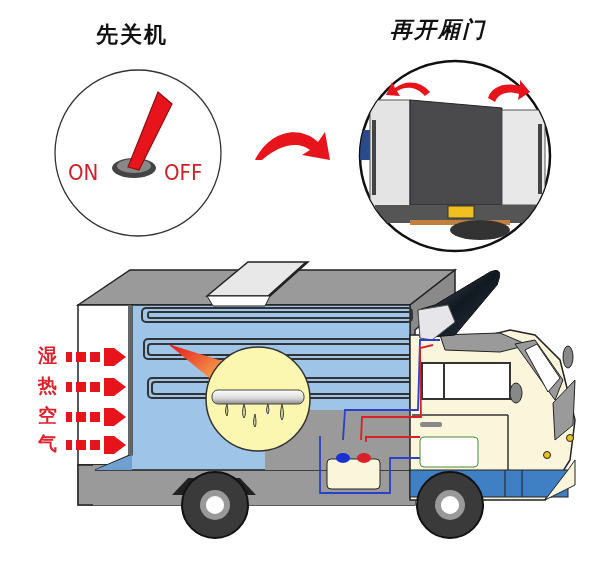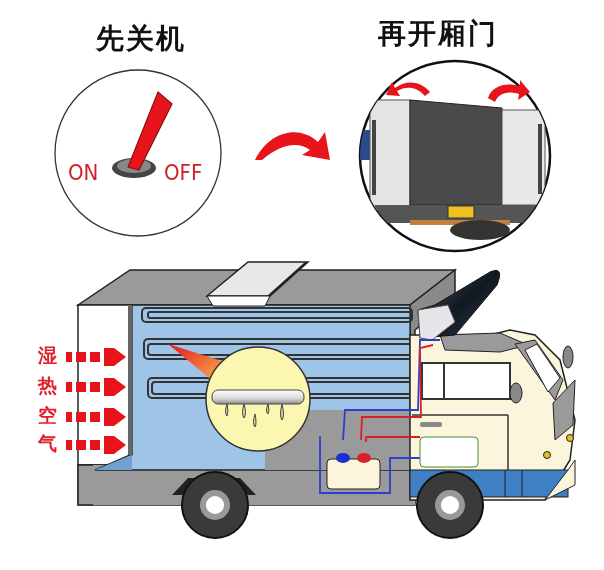--- a/index.html
+++ b/index.html
@@ -1,19 +1,19 @@
 <!DOCTYPE html>
 <html><head>
 <meta charset="utf-8">
 <style>
   html,body{margin:0;padding:0;background:#ffffff;}
   body{width:604px;height:570px;position:relative;overflow:hidden;font-family:"DejaVu Serif",serif;}
-  .title{position:absolute;font-family:"DejaVu Serif",serif;font-weight:bold;font-size:28px;color:#111;letter-spacing:2px;}
+  .title{position:absolute;font-family:"DejaVu Serif",serif;font-weight:bold;font-size:22px;color:#111;letter-spacing:2px;}
   #t1{left:96px;top:20px;}
-  #t2{left:378px;top:15px;}
+  #t2{left:390px;top:15px;font-style:italic;}
   .vlabel{position:absolute;left:38px;font-family:"DejaVu Sans",sans-serif;font-size:19px;color:#e0202a;font-weight:bold;}
   svg{position:absolute;left:0;top:0;}
   .onoff{font-family:"DejaVu Sans Condensed","DejaVu Sans",sans-serif;}
 </style>
 </head>
 <body>
 
 <div class="title" id="t1">先关机</div>
 <div class="title" id="t2">再开厢门</div>
 

